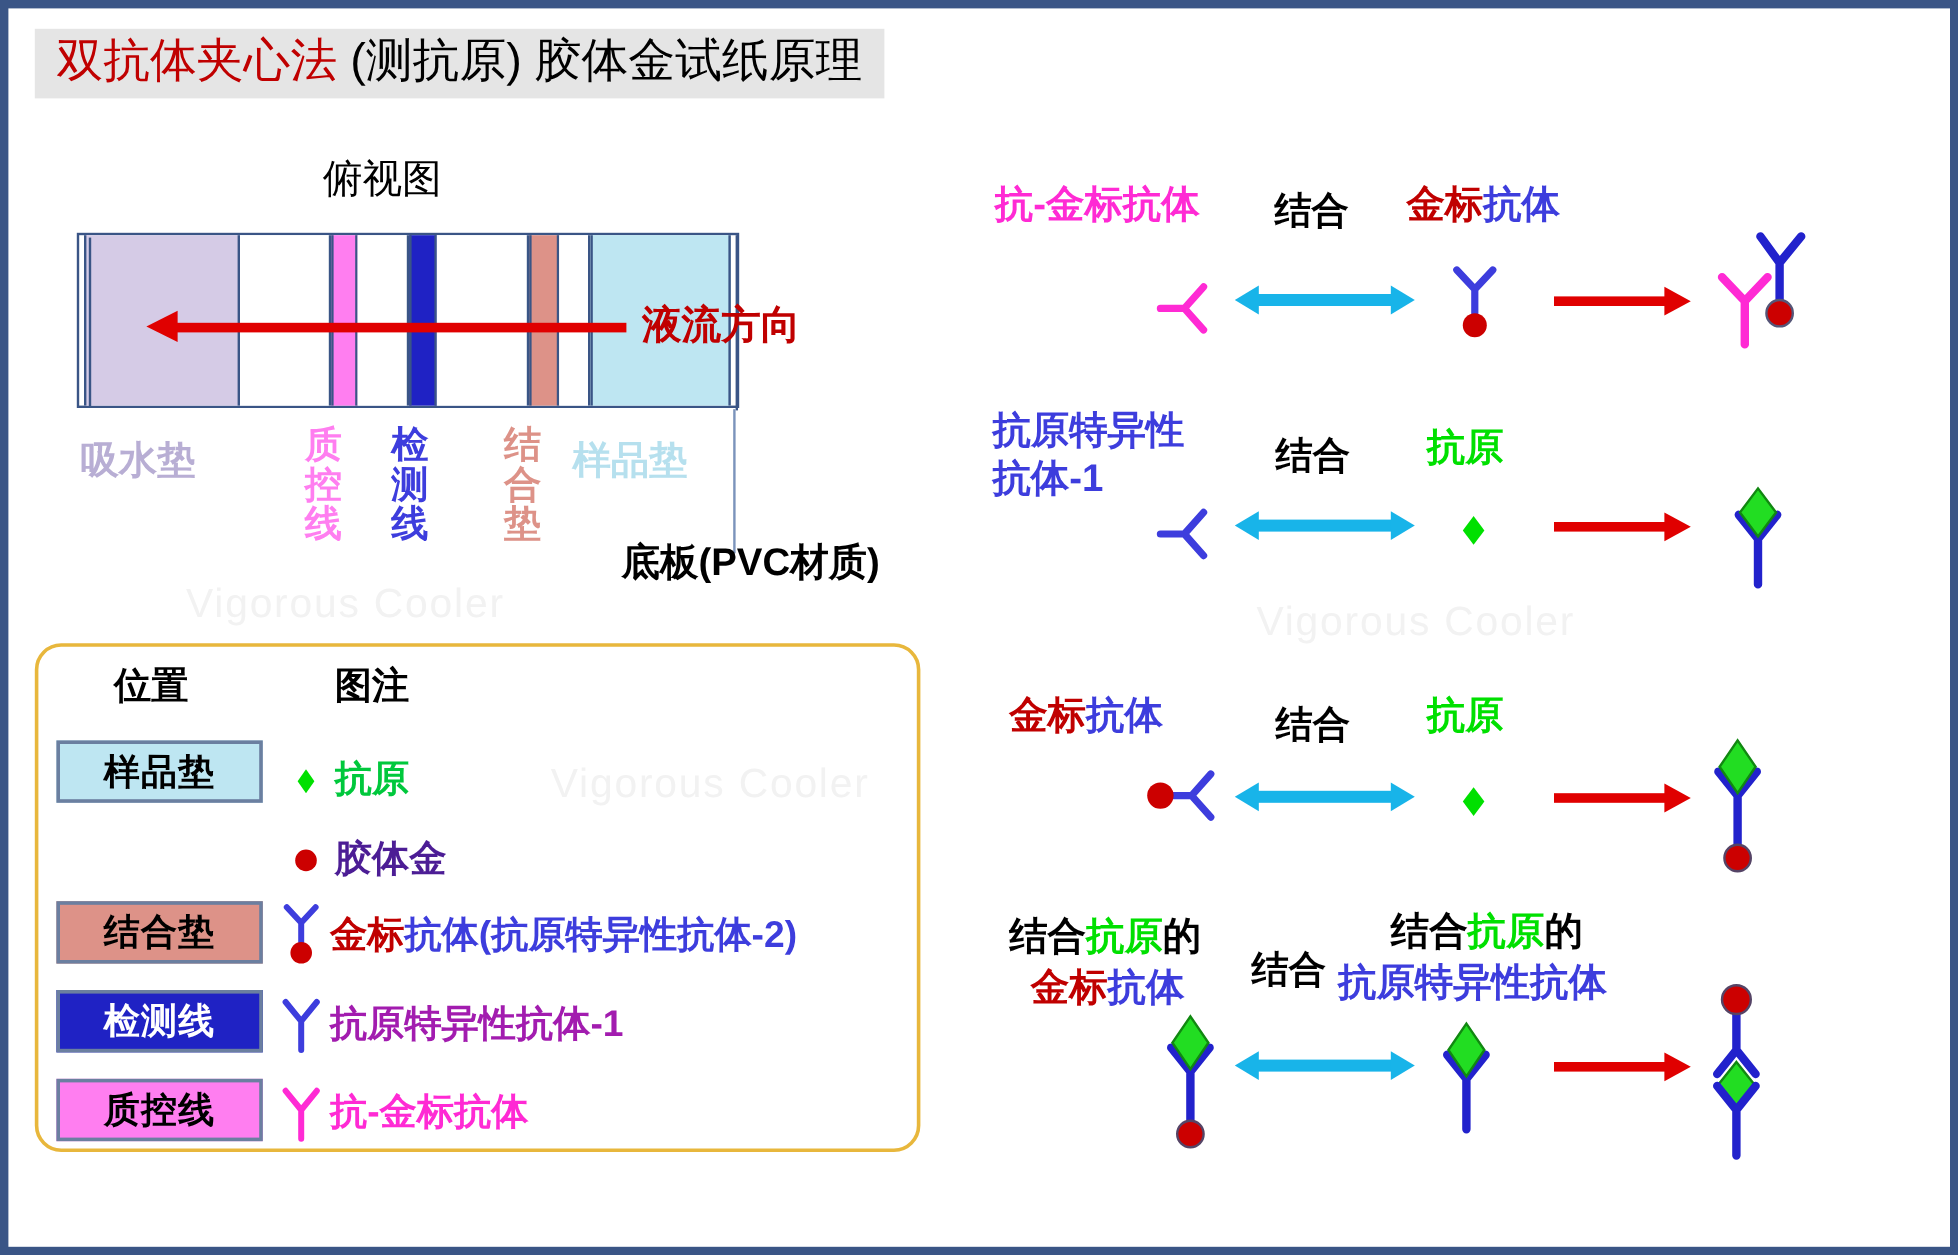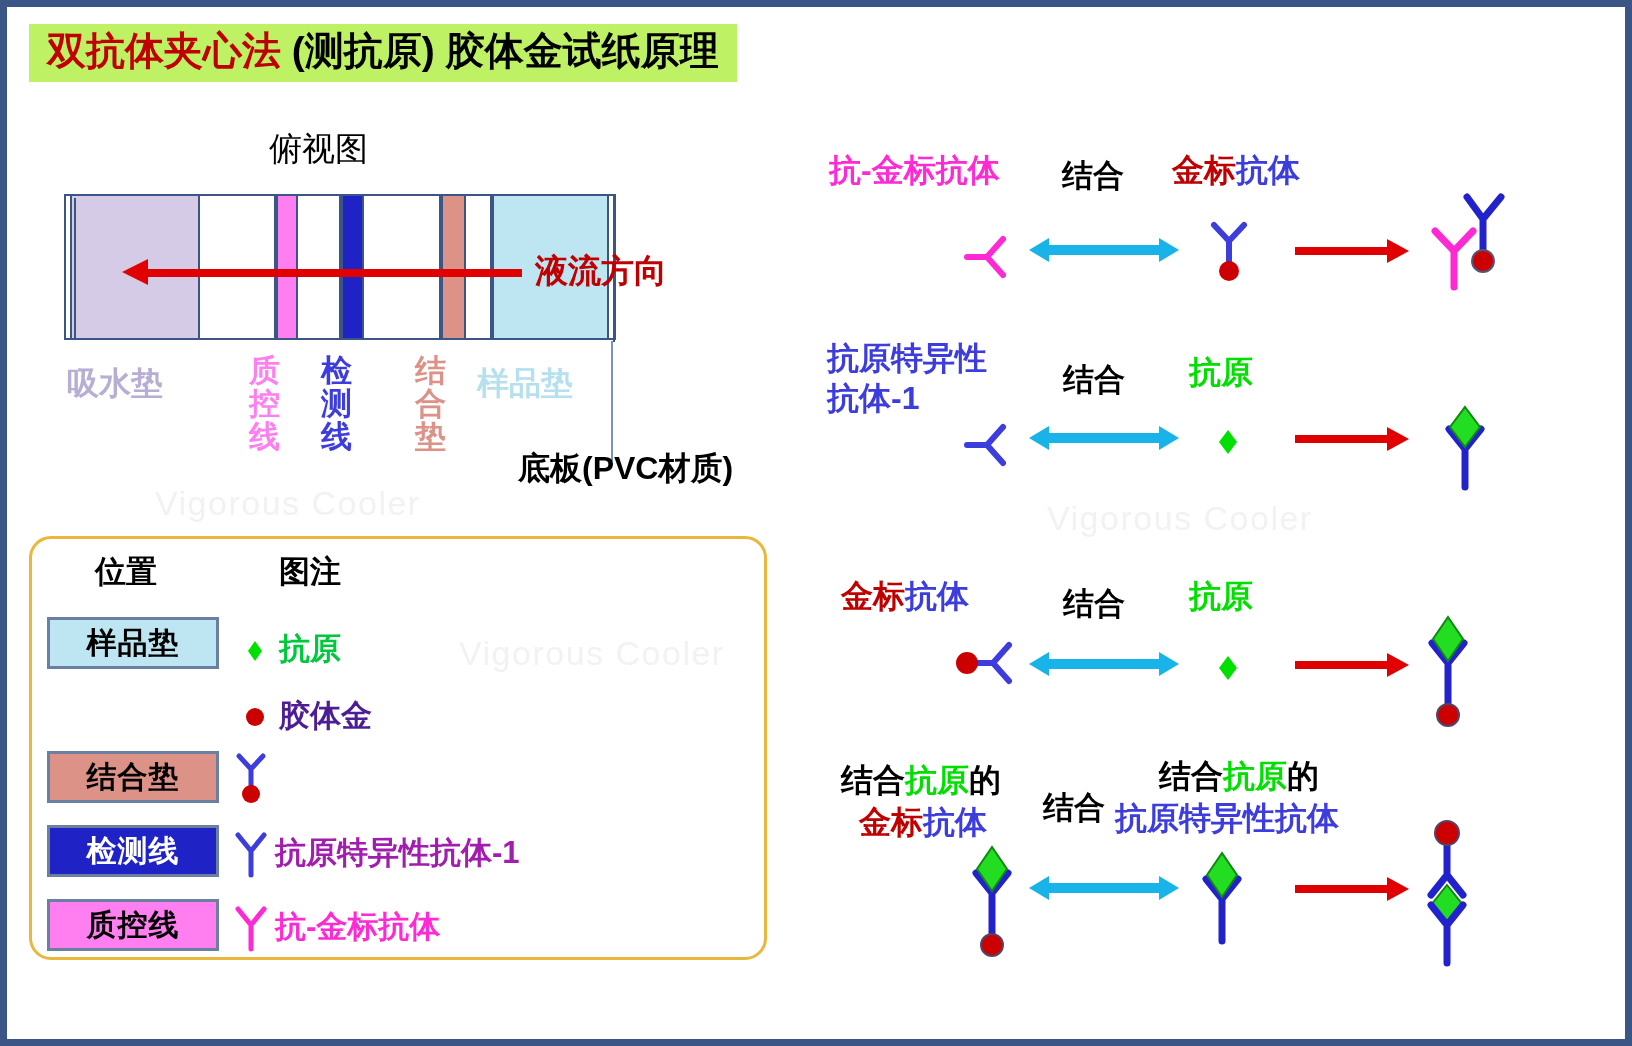--- a/index.html
+++ b/index.html
@@ -14,24 +14,24 @@
     width:1632px;height:1046px;
     box-sizing:border-box;
     border:7px solid #3a5586;
     background:#ffffff;
   }
   .abs{position:absolute;}
 
   
   #title-banner{
     left:22px;top:17px;
-    background:#bef264;
+    background:#e5e5e5;
     padding:6px 18px 10px 18px;
     white-space:nowrap;
-    font-weight:bold;
+    font-weight:normal;
     font-size:39px;
     line-height:1.08;
     letter-spacing:0px;
   }
   #title-banner .t-red{color:#c00000;}
   #title-banner .t-blk{color:#000000;}
 
   
   #topview-label{
     left:262px;top:120px;
@@ -66,21 +66,21 @@
   }
   #flow-arrow .shaft{position:absolute;left:18px;top:4px;right:0;height:8px;background:#e00000;}
   #flow-arrow .head{
     position:absolute;left:0;top:-6px;width:0;height:0;
     border-top:13px solid transparent;border-bottom:13px solid transparent;
     border-right:26px solid #e00000;
   }
   #flow-label{left:528px;top:242px;font-size:33px;color:#c00000;font-weight:bold;}
 
   
-  .strip-lbl{font-size:31px;font-weight:bold;line-height:1.06;text-align:left;}
+  .strip-lbl{font-size:31px;font-weight:bold;line-height:1.06;text-align:right;}
   #lbl-absorb{left:60px;top:360px;color:#b8aed4;font-size:32px;}
   #lbl-control{left:242px;top:348px;color:#ff7ef0;width:36px;}
   #lbl-test{left:314px;top:348px;color:#3d3ddd;width:36px;}
   #lbl-conj{left:408px;top:348px;color:#dd9288;width:36px;}
   #lbl-sample{left:470px;top:360px;color:#b6e0ee;font-size:32px;}
   #pvc-tick{left:604px;top:334px;width:0;height:120px;border-left:2px solid #7b93bb;}
   #lbl-pvc{left:511px;top:440px;font-size:32px;color:#000;font-weight:bold;}
 
   
   .wm{
@@ -207,20 +207,21 @@
   </svg>
   <svg class="lg-sym" style="left:222px;top:820px;" width="44" height="56" viewBox="0 0 44 56">
     <path d="M22 48 L22 24 M22 24 L9 8 M22 24 L35 8" stroke="#3d3ddd" stroke-width="5" fill="none" stroke-linecap="round"></path>
   </svg>
   <svg class="lg-sym" style="left:222px;top:894px;" width="44" height="56" viewBox="0 0 44 56">
     <path d="M22 48 L22 24 M22 24 L9 8 M22 24 L35 8" stroke="#ff2ad4" stroke-width="5" fill="none" stroke-linecap="round"></path>
   </svg>
 
   <div class="lg-row-text" id="lgt-antigen">抗原</div>
   <div class="lg-row-text" id="lgt-gold">胶体金</div>
+  <div class="lg-row-text" id="lgt-goldab"><span class="c-red">金标</span><span class="c-blue">抗体(抗原特异性抗体-2)</span></div>
   <div class="lg-row-text" id="lgt-ab1">抗原特异性抗体-1</div>
   <div class="lg-row-text" id="lgt-antigold">抗-金标抗体</div>
 
   <div class="rx-text c-mag" style="left:822px;top:146px;">抗-金标抗体</div>
   <div class="rx-join" style="left:1055px;top:148px;">结合</div>
   <div class="rx-text" style="left:1165px;top:146px;"><span class="c-red">金标</span><span class="c-blue">抗体</span></div>
 
   <svg class="abs" style="left:952px;top:220px;" width="54" height="60" viewBox="0 0 54 60">
     <path d="M8 30 L28 30 M28 30 L44 12 M28 30 L44 48" stroke="#ff2ad4" stroke-width="6" fill="none" stroke-linecap="round"></path>
   </svg>

